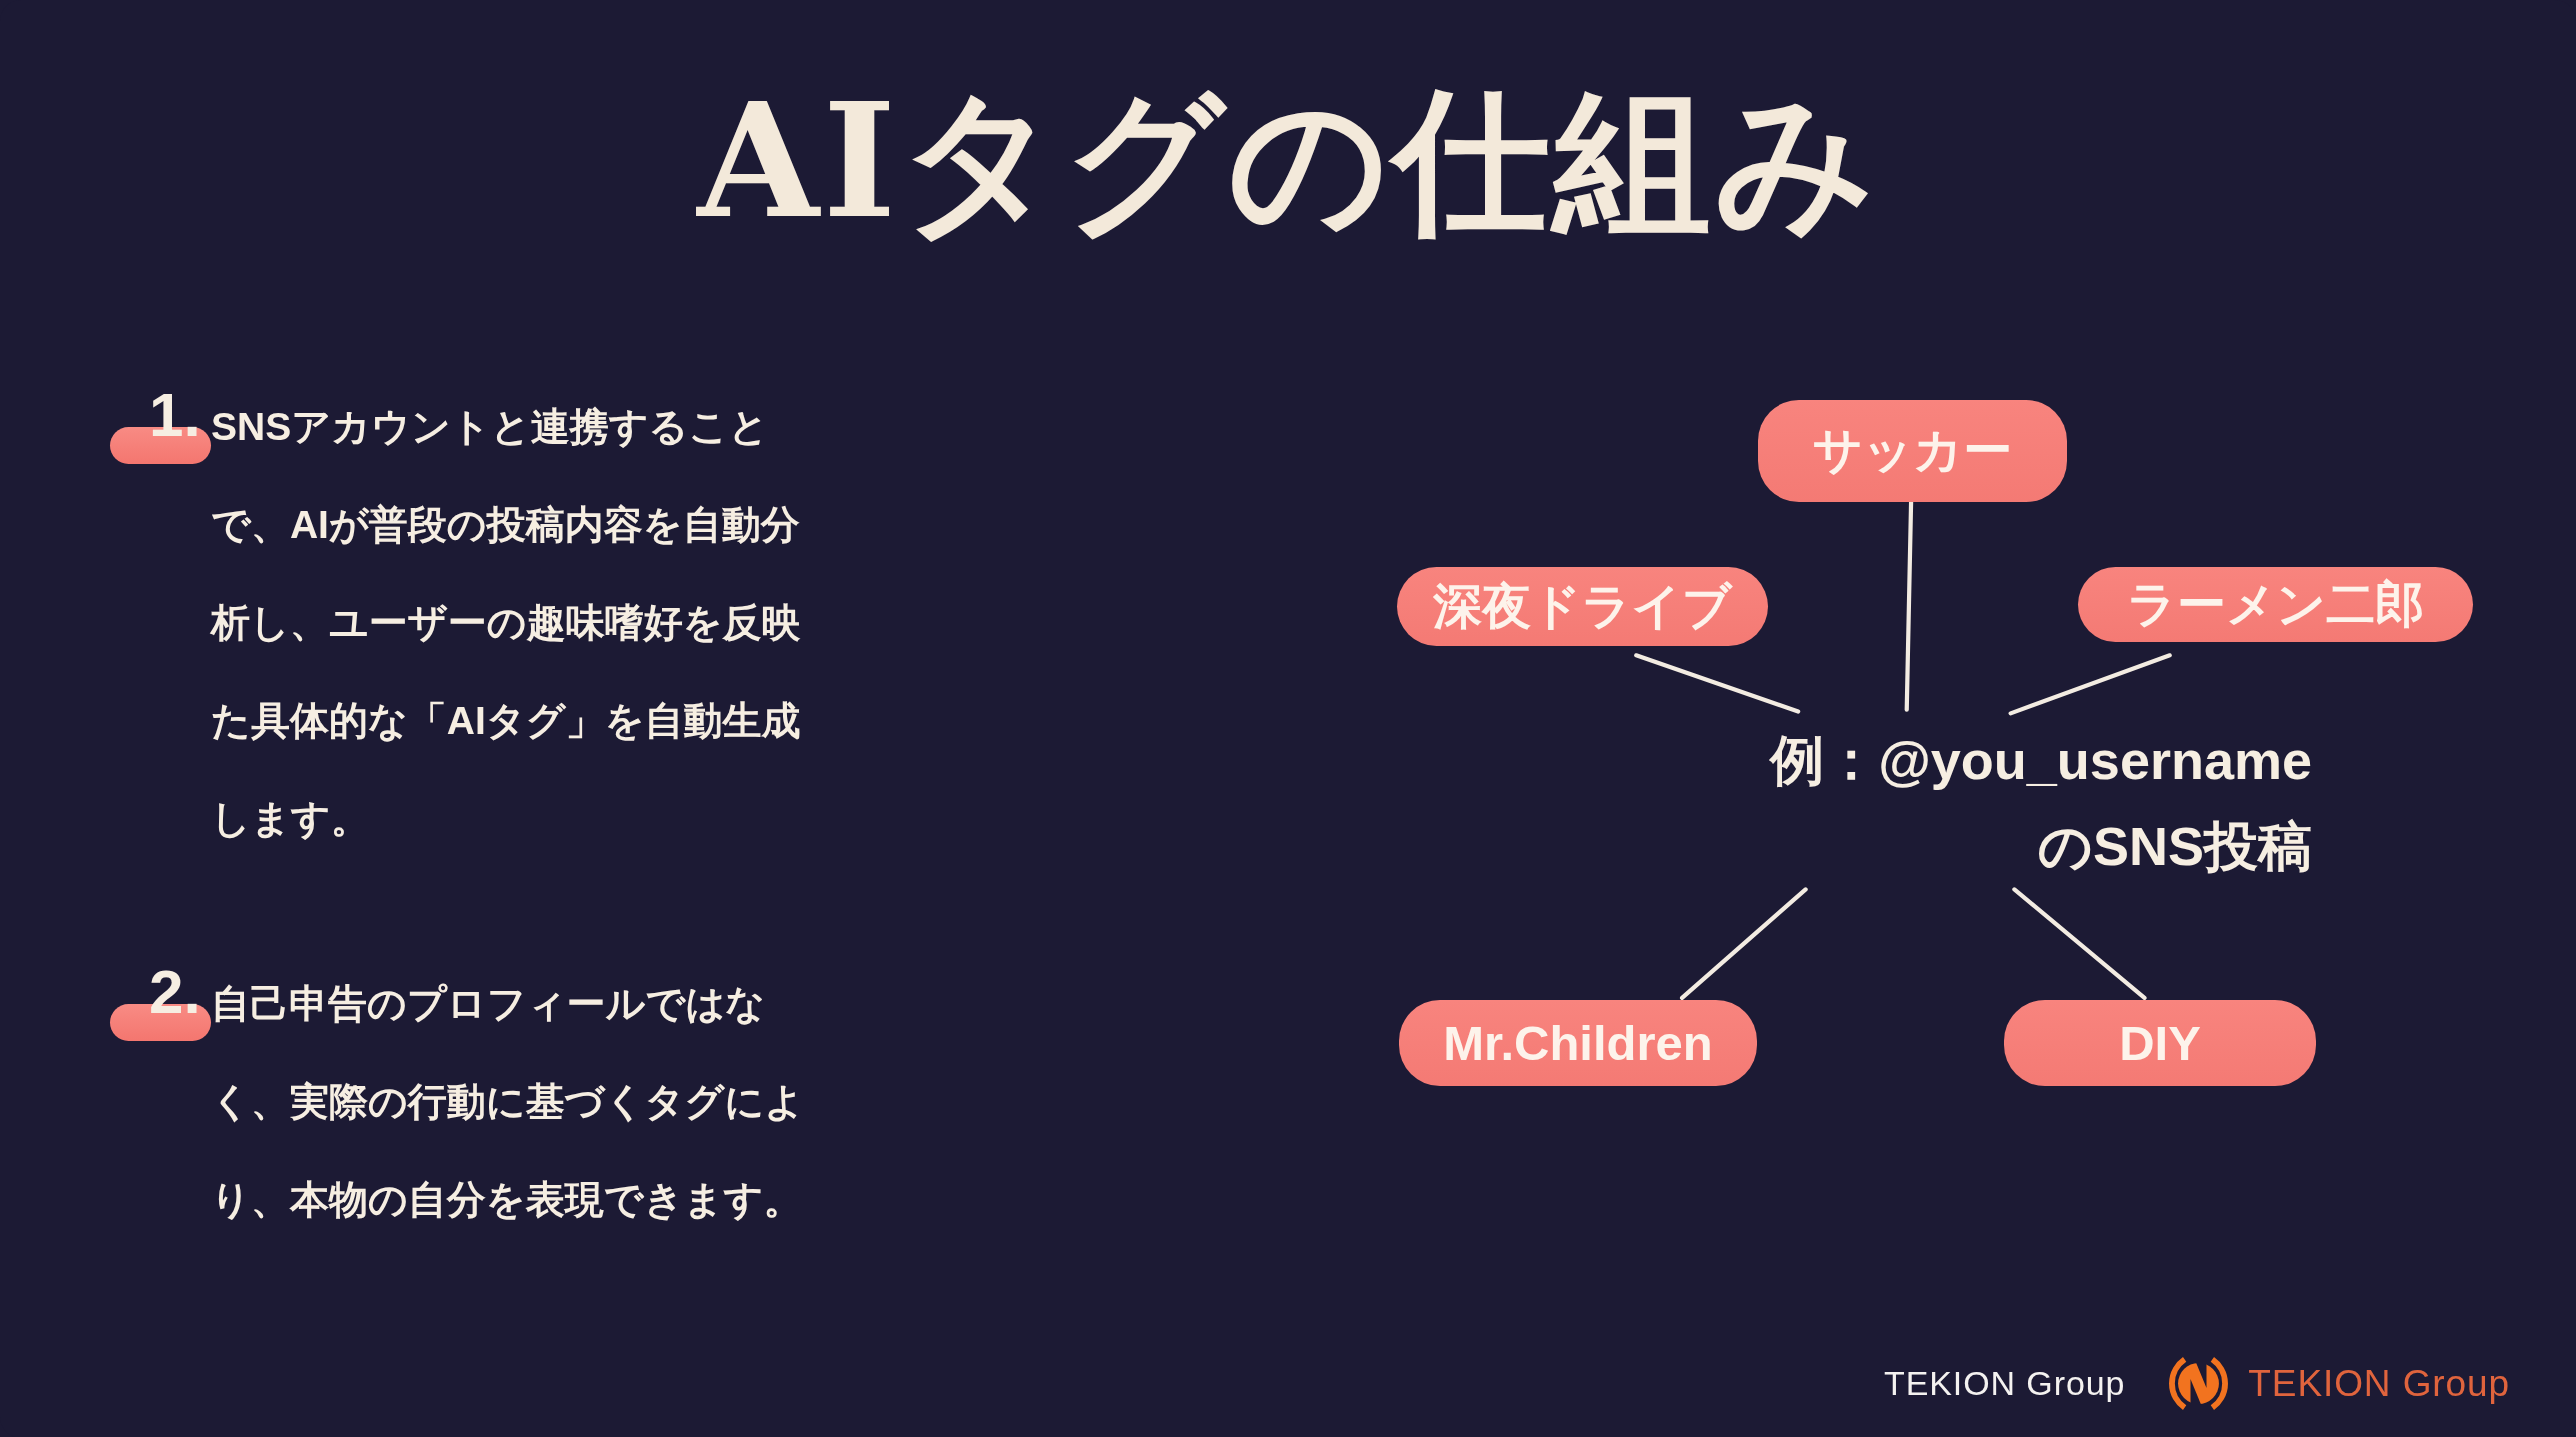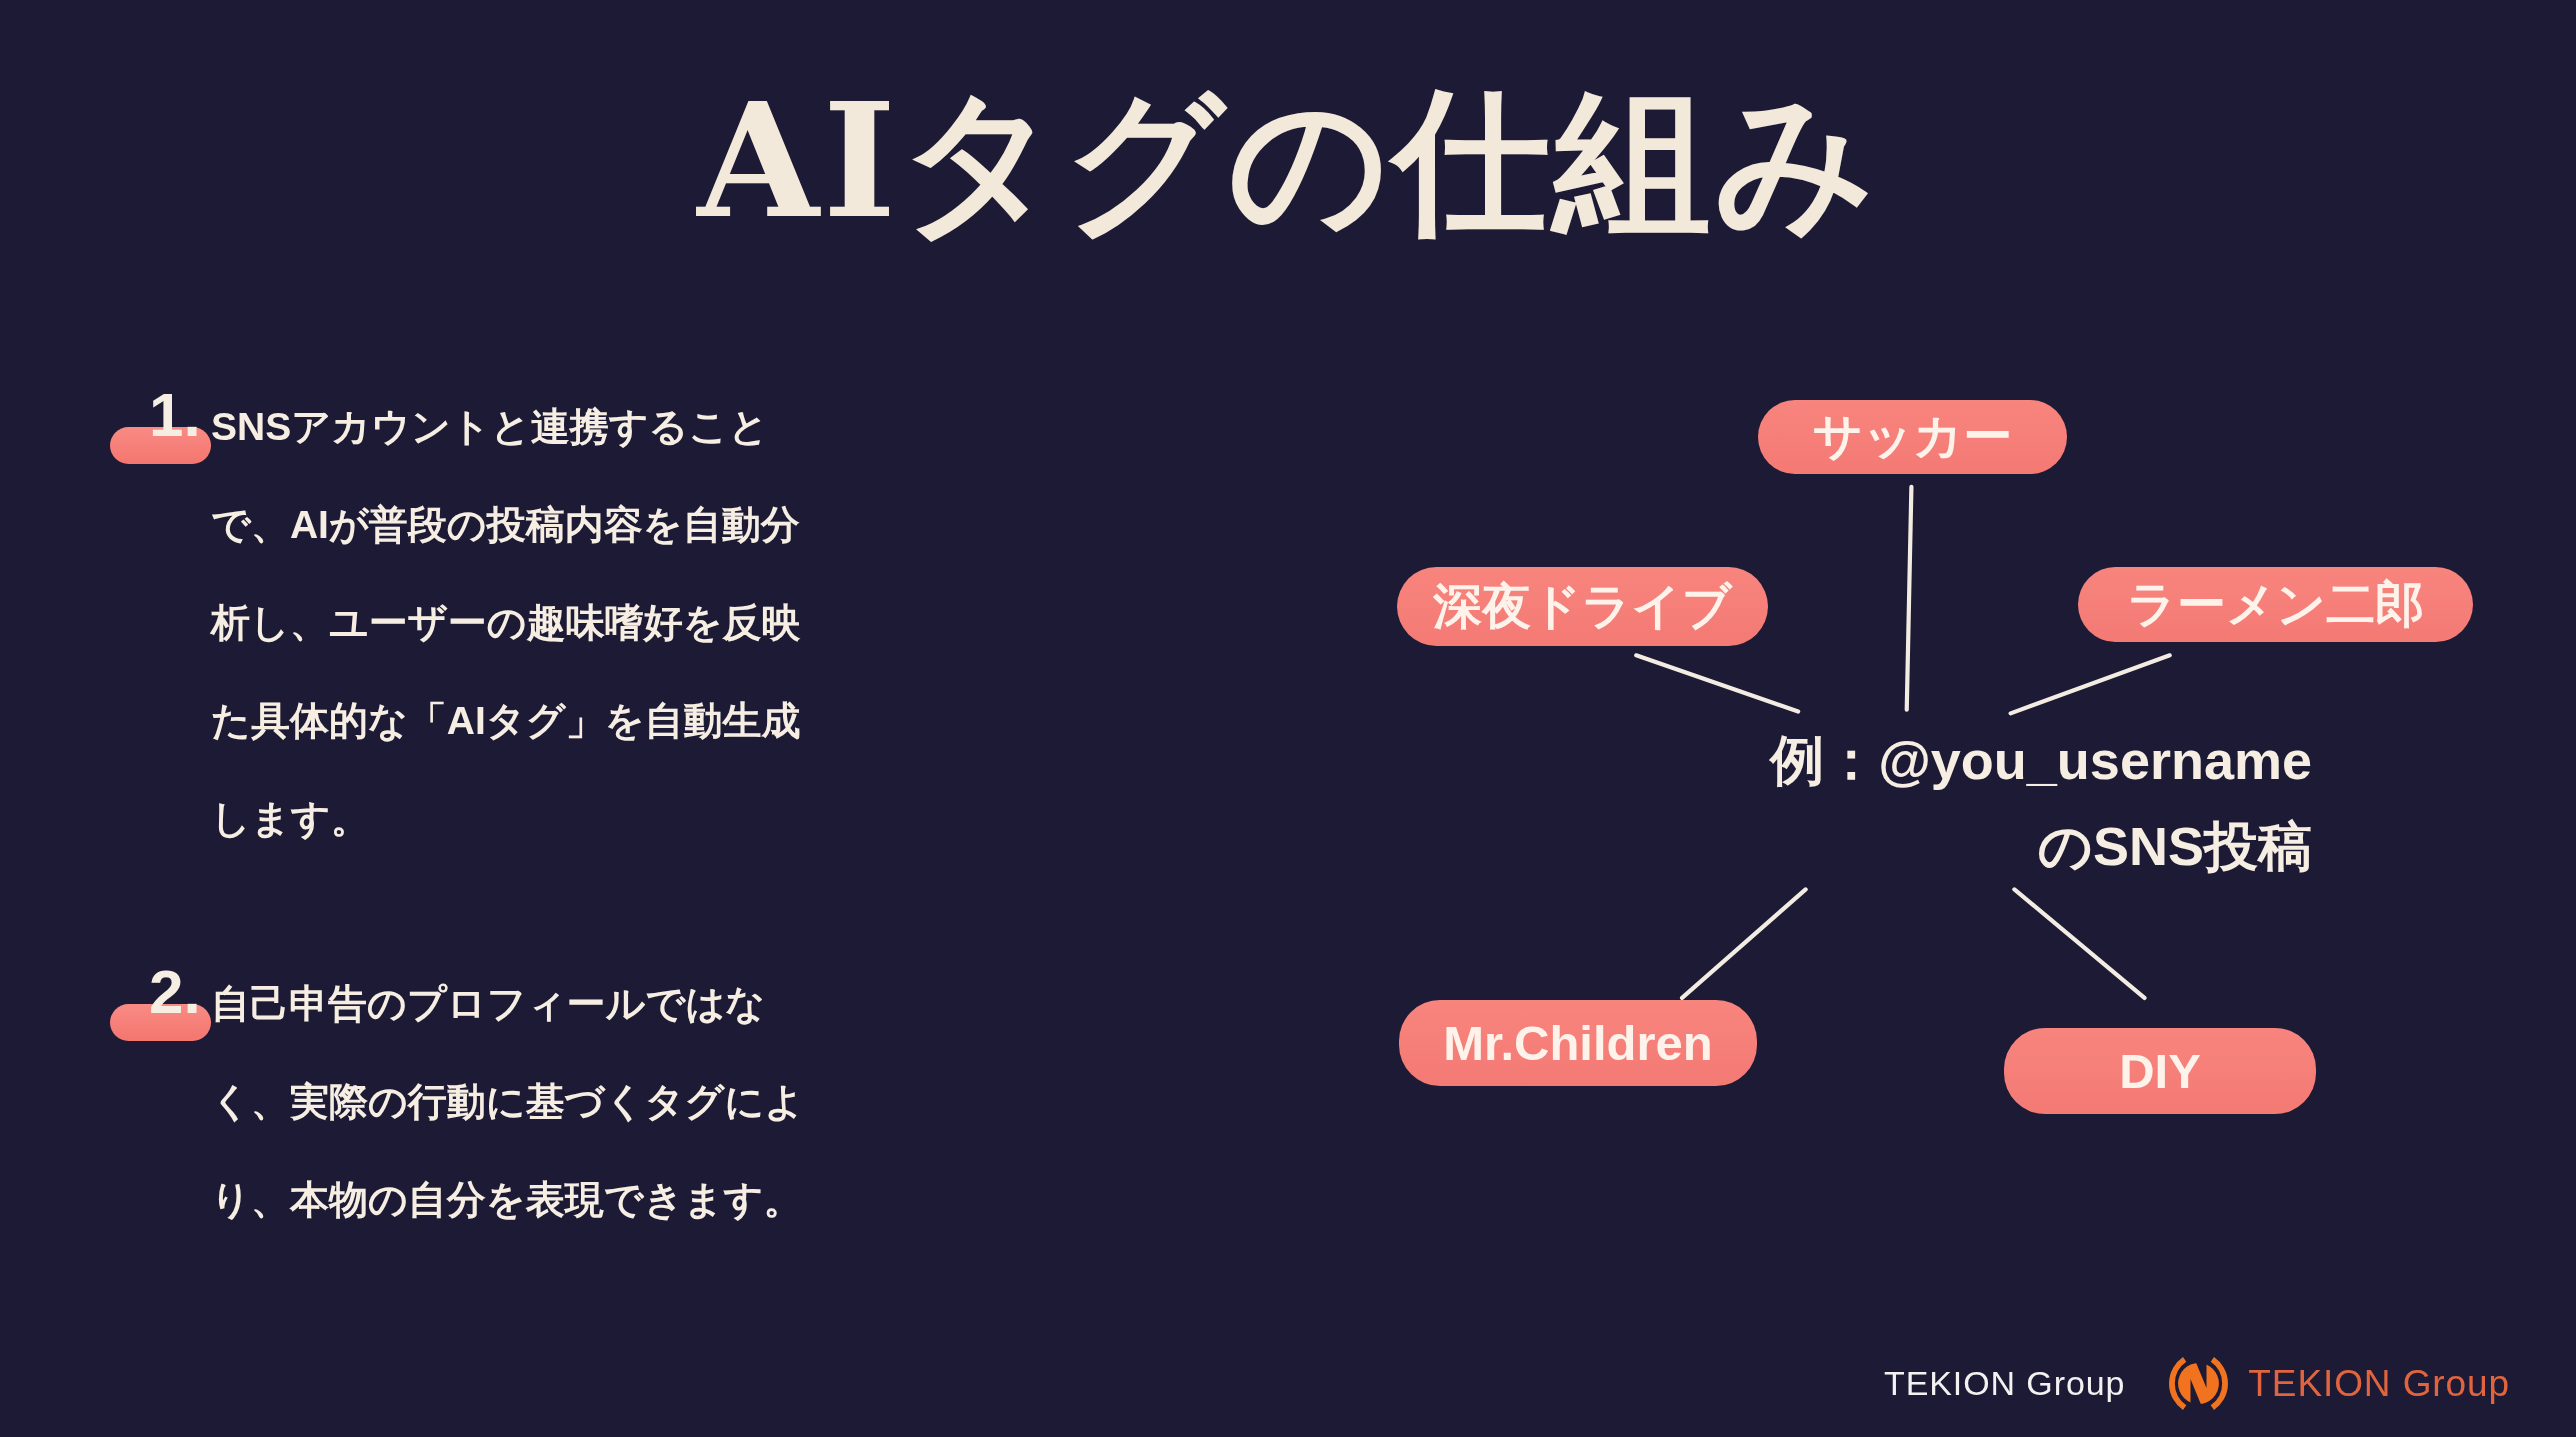--- a/index.html
+++ b/index.html
@@ -94,25 +94,25 @@
     align-items: center;
     justify-content: center;
     background: linear-gradient(180deg, #f8847e 0%, #f47a74 100%);
     border-radius: 41px;
     color: #fdf3eb;
     font-size: 49px;
     font-weight: 700;
     box-sizing: border-box;
     text-align: center;
   }
-  .tag-soccer     { left: 1758px; top: 400px;  width: 309px; height: 74px; }
+  .tag-soccer     { left: 1758px; top: 400px;  width: 309px; height: 102px; }
   .tag-drive      { left: 1397px; top: 567px;  width: 371px; height: 79px; }
   .tag-ramen      { left: 2078px; top: 567px;  width: 395px; height: 75px; }
   .tag-mrchildren { left: 1399px; top: 1000px; width: 358px; height: 86px; }
-  .tag-diy        { left: 2004px; top: 1000px; width: 312px; height: 86px; margin-top: 28px; }
+  .tag-diy        { left: 2004px; top: 1000px; width: 312px; height: 86px; }
 
   .center-label {
     position: absolute;
     left: 1507px;
     top: 717px;
     width: 805px;
     text-align: right;
     font-size: 54px;
     font-weight: 700;
     line-height: 86px;

